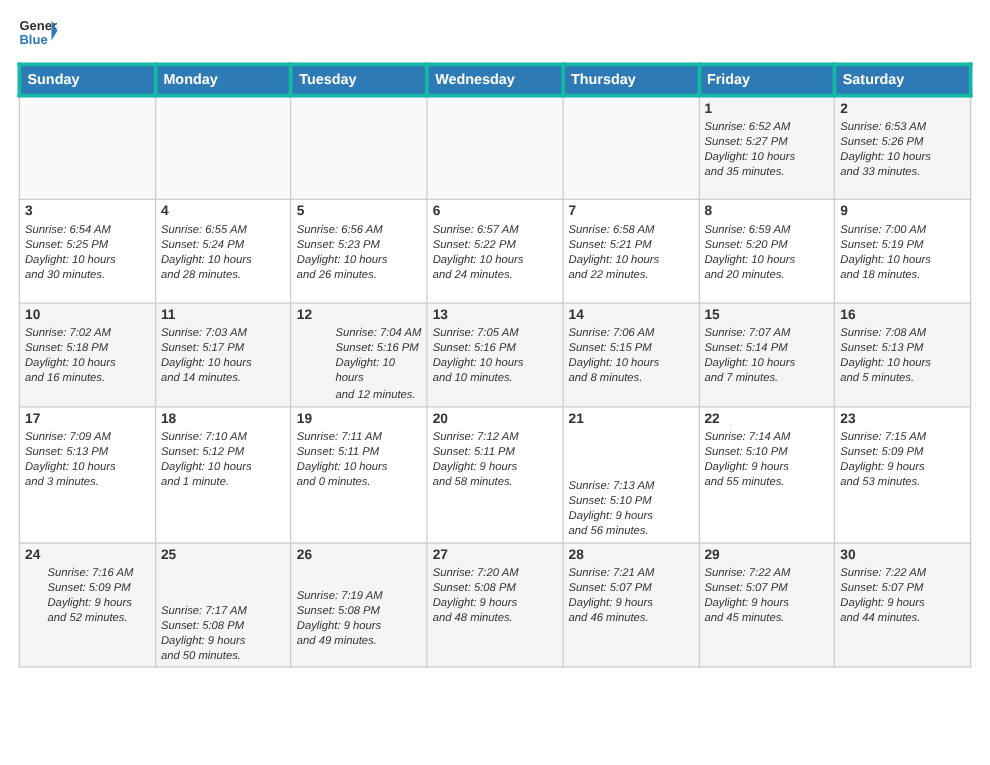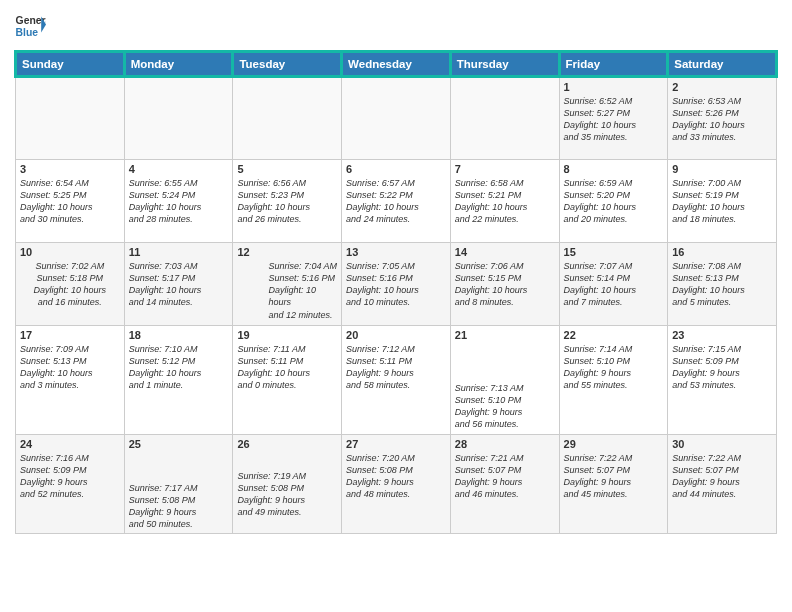--- a/index.html
+++ b/index.html
@@ -186,21 +186,21 @@
             <span class="day-num">9</span>
             <div class="day-info" style="white-space: pre-line;">Sunrise: 7:00 AM
 Sunset: 5:19 PM
 Daylight: 10 hours
 and 18 minutes.</div>
           </td>
         </tr>
         <tr>
           <td>
             <span class="day-num">10</span>
-            <div class="day-info" style="white-space: pre-line; text-align: center;">Sunrise: 7:02 AM
+            <div class="day-info" style="white-space: pre-line;">Sunrise: 7:02 AM
 Sunset: 5:18 PM
 Daylight: 10 hours
 and 16 minutes.</div>
           </td>
           <td>
             <span class="day-num">11</span>
             <div class="day-info" style="white-space: pre-line;">Sunrise: 7:03 AM
 Sunset: 5:17 PM
 Daylight: 10 hours
 and 14 minutes.</div>
@@ -288,21 +288,21 @@
             <span class="day-num">23</span>
             <div class="day-info" style="white-space: pre-line;">Sunrise: 7:15 AM
 Sunset: 5:09 PM
 Daylight: 9 hours
 and 53 minutes.</div>
           </td>
         </tr>
         <tr>
           <td>
             <span class="day-num">24</span>
-            <div class="day-info" style="white-space: pre-line;">Sunrise: 7:16 AM
+            <div class="day-info" style="white-space: pre-line; margin-left: 18px;">Sunrise: 7:16 AM
 Sunset: 5:09 PM
 Daylight: 9 hours
 and 52 minutes.</div>
           </td>
           <td>
             <span class="day-num">25</span>
             <div class="day-info" style="white-space: pre-line; margin-top: 32px;">Sunrise: 7:17 AM
 Sunset: 5:08 PM
 Daylight: 9 hours
 and 50 minutes.</div>

